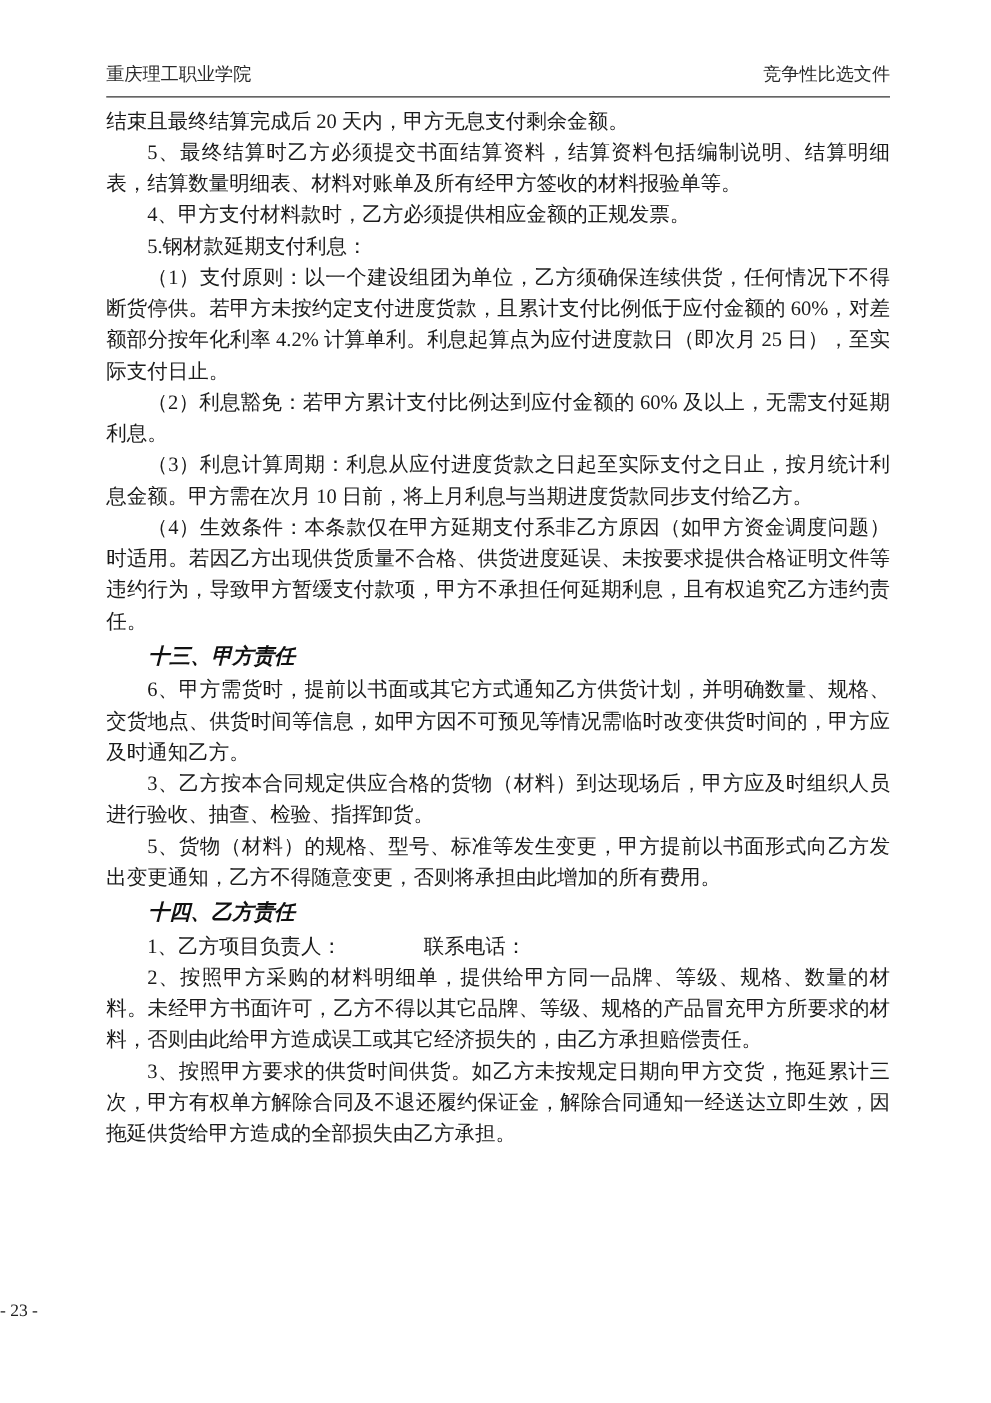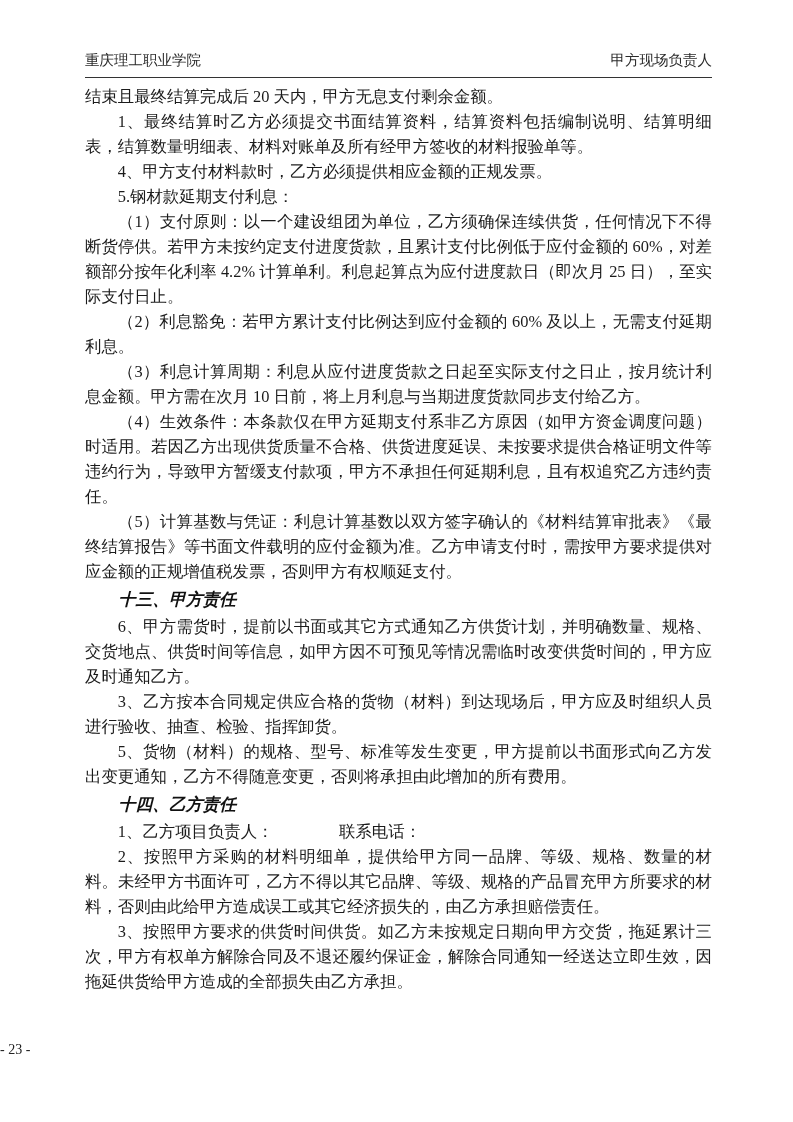--- a/index.html
+++ b/index.html
@@ -68,33 +68,32 @@
     font-family: "Liberation Serif", "DejaVu Serif", serif;
   }
 </style>
 </head>
 <body>
 
 <div class="page">
 
   <div class="header">
     <span>重庆理工职业学院</span>
-    <span>甲方现场负责人</span>
+    <span>竞争性比选文件</span>
   </div>
 
   <div class="content">
     <p class="cont">结束且最终结算完成后 20 天内，甲方无息支付剩余金额。</p>
-    <p>1、最终结算时乙方必须提交书面结算资料，结算资料包括编制说明、结算明细表，结算数量明细表、材料对账单及所有经甲方签收的材料报验单等。</p>
+    <p>5、最终结算时乙方必须提交书面结算资料，结算资料包括编制说明、结算明细表，结算数量明细表、材料对账单及所有经甲方签收的材料报验单等。</p>
     <p>4、甲方支付材料款时，乙方必须提供相应金额的正规发票。</p>
     <p>5.钢材款延期支付利息：</p>
     <p>（1）支付原则：以一个建设组团为单位，乙方须确保连续供货，任何情况下不得断货停供。若甲方未按约定支付进度货款，且累计支付比例低于应付金额的 60%，对差额部分按年化利率 4.2% 计算单利。利息起算点为应付进度款日（即次月 25 日），至实际支付日止。</p>
     <p>（2）利息豁免：若甲方累计支付比例达到应付金额的 60% 及以上，无需支付延期利息。</p>
     <p>（3）利息计算周期：利息从应付进度货款之日起至实际支付之日止，按月统计利息金额。甲方需在次月 10 日前，将上月利息与当期进度货款同步支付给乙方。</p>
     <p>（4）生效条件：本条款仅在甲方延期支付系非乙方原因（如甲方资金调度问题）时适用。若因乙方出现供货质量不合格、供货进度延误、未按要求提供合格证明文件等违约行为，导致甲方暂缓支付款项，甲方不承担任何延期利息，且有权追究乙方违约责任。</p>
-    <p>（5）计算基数与凭证：利息计算基数以双方签字确认的《材料结算审批表》《最终结算报告》等书面文件载明的应付金额为准。乙方申请支付时，需按甲方要求提供对应金额的正规增值税发票，否则甲方有权顺延支付。</p>
     <h2>十三、甲方责任</h2>
     <p>6、甲方需货时，提前以书面或其它方式通知乙方供货计划，并明确数量、规格、交货地点、供货时间等信息，如甲方因不可预见等情况需临时改变供货时间的，甲方应及时通知乙方。</p>
     <p>3、乙方按本合同规定供应合格的货物（材料）到达现场后，甲方应及时组织人员进行验收、抽查、检验、指挥卸货。</p>
     <p>5、货物（材料）的规格、型号、标准等发生变更，甲方提前以书面形式向乙方发出变更通知，乙方不得随意变更，否则将承担由此增加的所有费用。</p>
     <h2>十四、乙方责任</h2>
     <p>1、乙方项目负责人：　　　　联系电话：</p>
     <p>2、按照甲方采购的材料明细单，提供给甲方同一品牌、等级、规格、数量的材料。未经甲方书面许可，乙方不得以其它品牌、等级、规格的产品冒充甲方所要求的材料，否则由此给甲方造成误工或其它经济损失的，由乙方承担赔偿责任。</p>
     <p>3、按照甲方要求的供货时间供货。如乙方未按规定日期向甲方交货，拖延累计三次，甲方有权单方解除合同及不退还履约保证金，解除合同通知一经送达立即生效，因拖延供货给甲方造成的全部损失由乙方承担。</p>
   </div>
 

